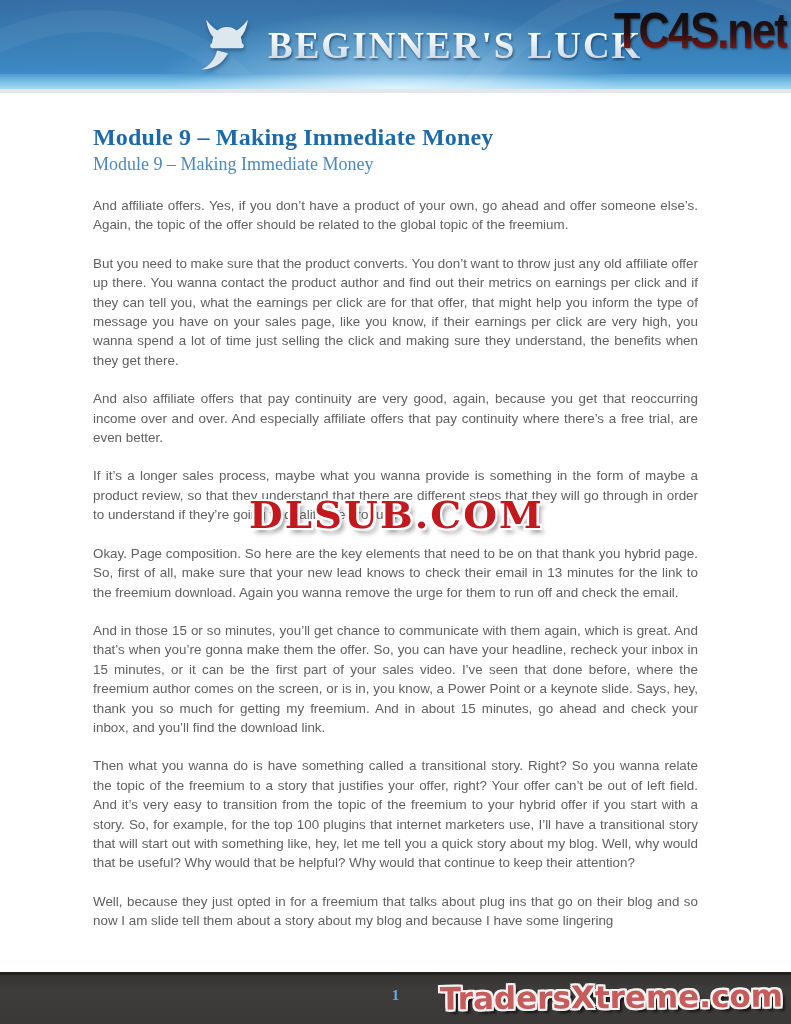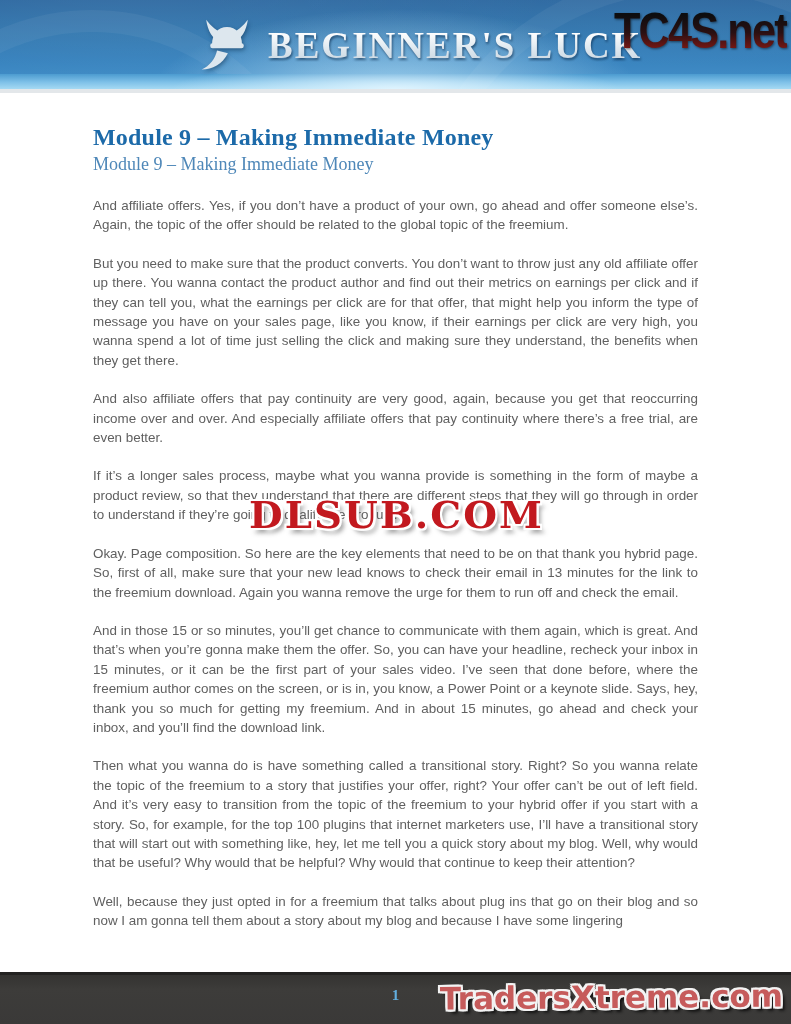--- a/index.html
+++ b/index.html
@@ -170,21 +170,21 @@
   <h1 class="doc-title">Module 9 – Making Immediate Money</h1>
   <h2 class="doc-subtitle">Module 9 – Making Immediate Money</h2>
   <div class="doc-body">
     <p>And affiliate offers. Yes, if you don’t have a product of your own, go ahead and offer someone else’s. Again, the topic of the offer should be related to the global topic of the freemium.</p>
     <p>But you need to make sure that the product converts. You don’t want to throw just any old affiliate offer up there. You wanna contact the product author and find out their metrics on earnings per click and if they can tell you, what the earnings per click are for that offer, that might help you inform the type of message you have on your sales page, like you know, if their earnings per click are very high, you wanna spend a lot of time just selling the click and making sure they understand, the benefits when they get there.</p>
     <p>And also affiliate offers that pay continuity are very good, again, because you get that reoccurring income over and over. And especially affiliate offers that pay continuity where there’s a free trial, are even better.</p>
     <p>If it’s a longer sales process, maybe what you wanna provide is something in the form of maybe a product review, so that they understand that there are different steps that they will go through in order to understand if they’re going to qualify the product.</p>
     <p>Okay. Page composition. So here are the key elements that need to be on that thank you hybrid page. So, first of all, make sure that your new lead knows to check their email in 13 minutes for the link to the freemium download. Again you wanna remove the urge for them to run off and check the email.</p>
     <p>And in those 15 or so minutes, you’ll get chance to communicate with them again, which is great. And that’s when you’re gonna make them the offer. So, you can have your headline, recheck your inbox in 15 minutes, or it can be the first part of your sales video. I’ve seen that done before, where the freemium author comes on the screen, or is in, you know, a Power Point or a keynote slide. Says, hey, thank you so much for getting my freemium. And in about 15 minutes, go ahead and check your inbox, and you’ll find the download link.</p>
     <p>Then what you wanna do is have something called a transitional story. Right? So you wanna relate the topic of the freemium to a story that justifies your offer, right? Your offer can’t be out of left field. And it’s very easy to transition from the topic of the freemium to your hybrid offer if you start with a story. So, for example, for the top 100 plugins that internet marketers use, I’ll have a transitional story that will start out with something like, hey, let me tell you a quick story about my blog. Well, why would that be useful? Why would that be helpful? Why would that continue to keep their attention?</p>
-    <p>Well, because they just opted in for a freemium that talks about plug ins that go on their blog and so now I am gonna tell them about a story about my blog and because I have some lingering</p>
+    <p>Well, because they just opted in for a freemium that talks about plug ins that go on their blog and so now I am slide tell them about a story about my blog and because I have some lingering</p>
   </div>
 </div>
 
 <div class="center-watermark">DLSUB.COM</div>
 
 <div class="footer-bar">
   <div class="page-number">1</div>
   <div class="footer-watermark">TradersXtreme.com</div>
 </div>
 

